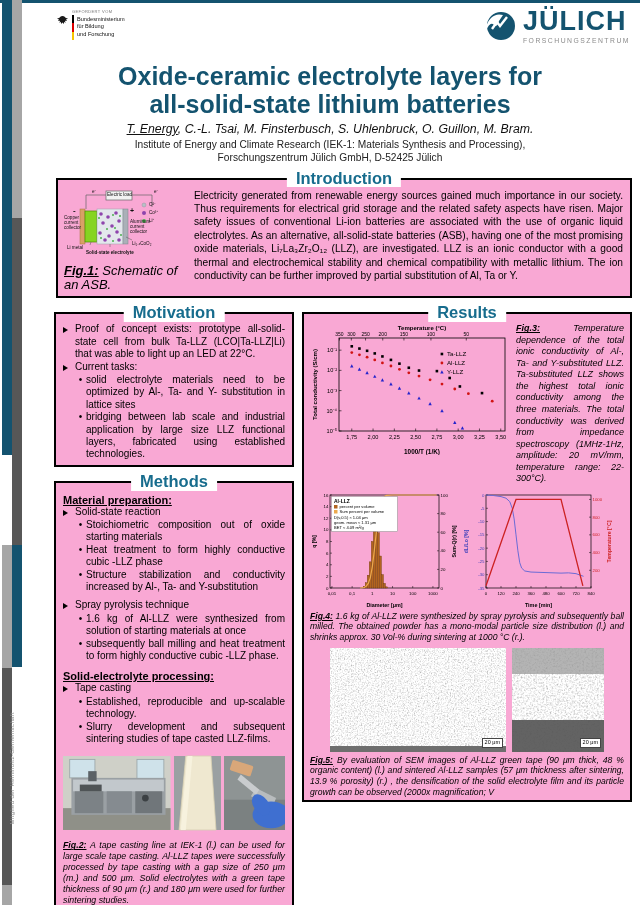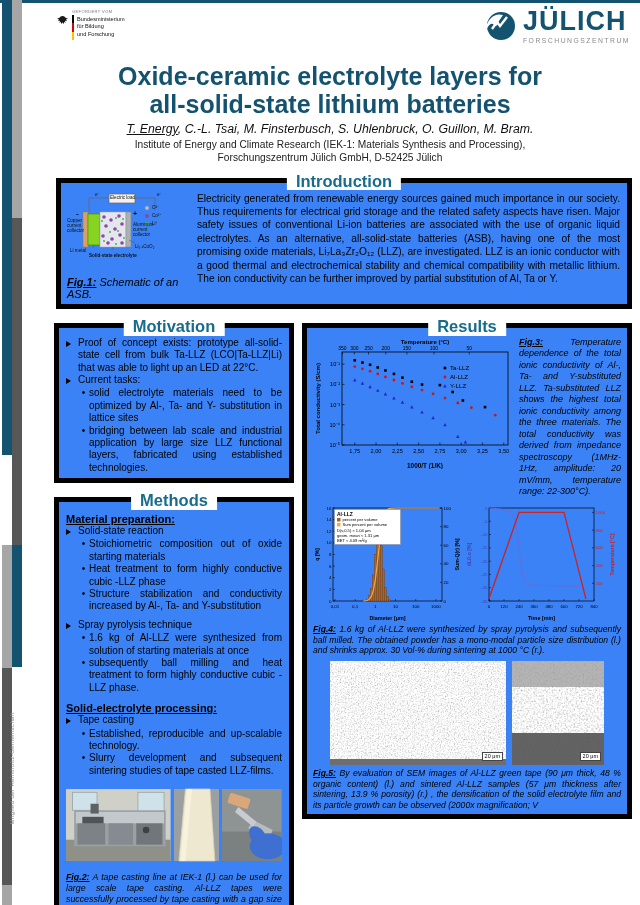--- a/index.html
+++ b/index.html
@@ -16,28 +16,28 @@
 .flagbar{width:2px;height:25px;flex:none;display:flex;flex-direction:column}
 .flagbar i{flex:1}
 .ministry{font-size:5.6px;line-height:1.3;white-space:pre-line;color:#111;padding-top:1px}
 .julich{display:flex;align-items:flex-start;gap:5px}
 .jname{font-size:27px;font-weight:bold;color:#14536f;letter-spacing:1px;line-height:.95}
 .jsub{font-size:6.8px;color:#8b8b8b;letter-spacing:1.5px;margin-top:2px;text-align:right}
 .title{text-align:center;font-size:25px;font-weight:bold;color:#14536f;line-height:1.12;margin-top:1px}
 .authors{text-align:center;font-size:12.3px;font-style:italic;margin-top:4px;color:#111}
 .authors .first{text-decoration:underline}
 .affil{text-align:center;font-size:10.2px;line-height:1.3;margin-top:2px;color:#222}
-.box{position:relative;border:5px solid #000000;background:#3b82f6}
+.box{position:relative;border:2px solid #000000;background:#f9a8d4}
 .sec-head{position:absolute;top:-11px;left:50%;transform:translateX(-50%);background:#fff;padding:0 9px;font-weight:bold;font-size:16.5px;color:#176c8d;white-space:nowrap;line-height:1.15}
 .intro{margin:13px 2px 0 30px;padding:9px 7px 3px 6px;display:flex;gap:8px}
 .fig1wrap{width:122px;flex:none}
 .fig1canvas{position:relative;width:122px;height:74px}
 .fig1canvas .lbl{position:absolute;font-size:4.6px;line-height:1.12;white-space:pre-line;color:#111}
 .figlab{font-weight:bold;font-style:italic;text-decoration:underline}
-.smallcap{font-size:11px;font-style:italic;line-height:1.15;margin-top:10px}
+.smallcap{font-size:13px;font-style:italic;line-height:1.15;margin-top:1px}
 .intro-text{font-size:10.2px;text-align:justify;line-height:1.32;color:#000}
 .cols{display:flex;gap:8px;margin:14px 2px 0 28px;align-items:flex-start}
 .colL{width:240px;flex:none}
 .colR{flex:1;min-width:0}
 .pad{padding:9px 7px 4px 7px}
 .brow{display:flex;font-size:10px;line-height:1.24;text-align:justify}
 .bm{flex:none;width:12px;padding-top:1px}
 .bm2{flex:none;width:11px;text-align:center}
 .dot::before{content:"•"}
 .tri{display:inline-block;width:0;height:0;border-left:5px solid #000;border-top:3.2px solid transparent;border-bottom:3.2px solid transparent;margin-top:2px}

